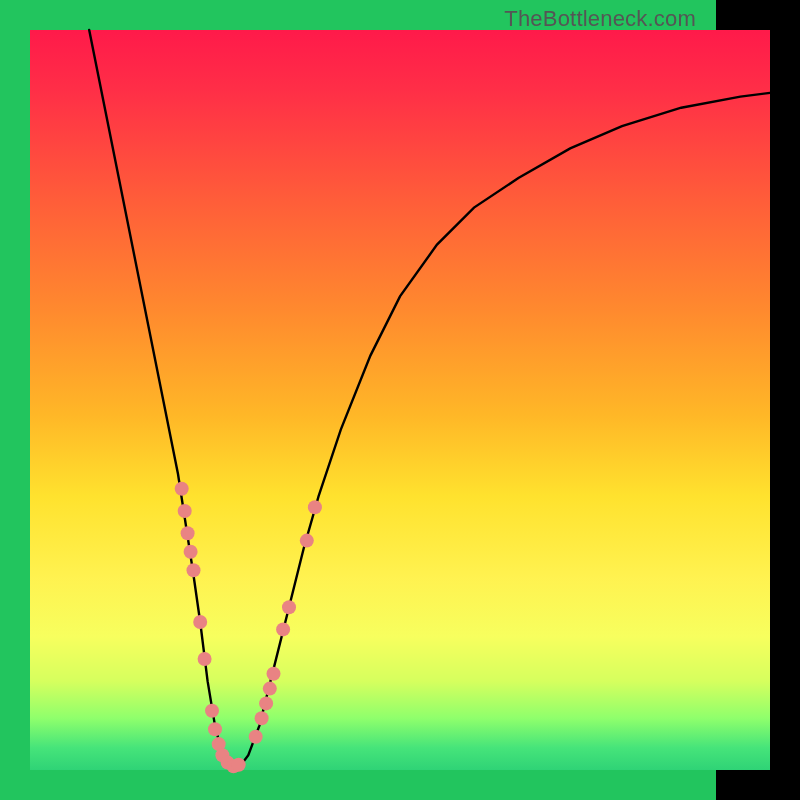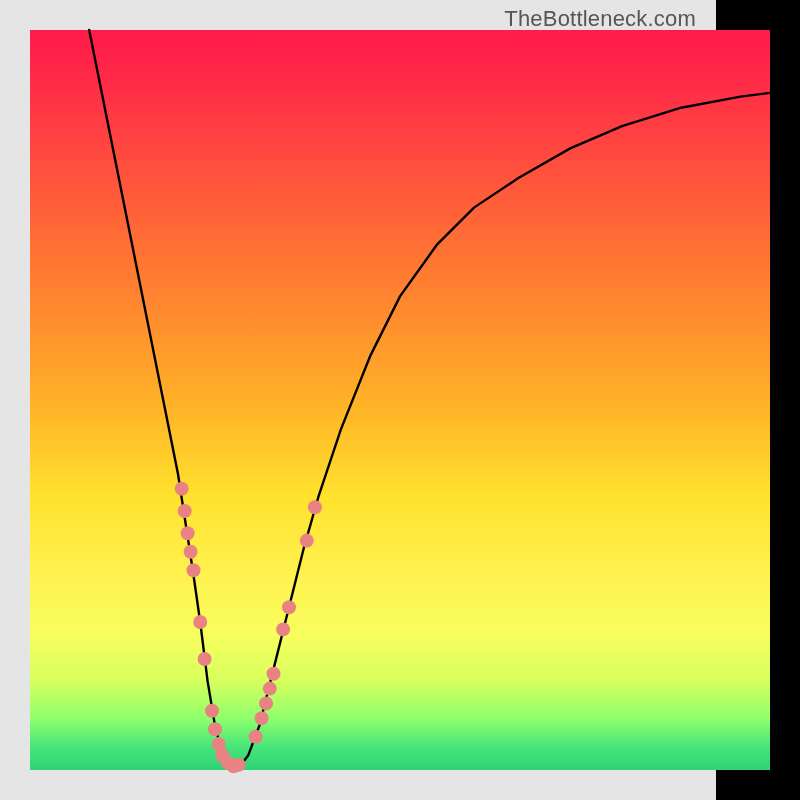--- a/index.html
+++ b/index.html
@@ -10,21 +10,21 @@
     overflow: hidden;
     background: #000;
     font-family: Arial, Helvetica, sans-serif;
   }
   .frame {
     position: absolute;
     left: 0;
     top: 0;
     width: 716px;
     height: 800px;
-    background: #e5e5e5;
+    background: #22c55e;
   }
   .plot-area {
     position: absolute;
     left: 30px;
     top: 30px;
     width: 740px;
     height: 740px;
     
     background: linear-gradient(
       to bottom,

